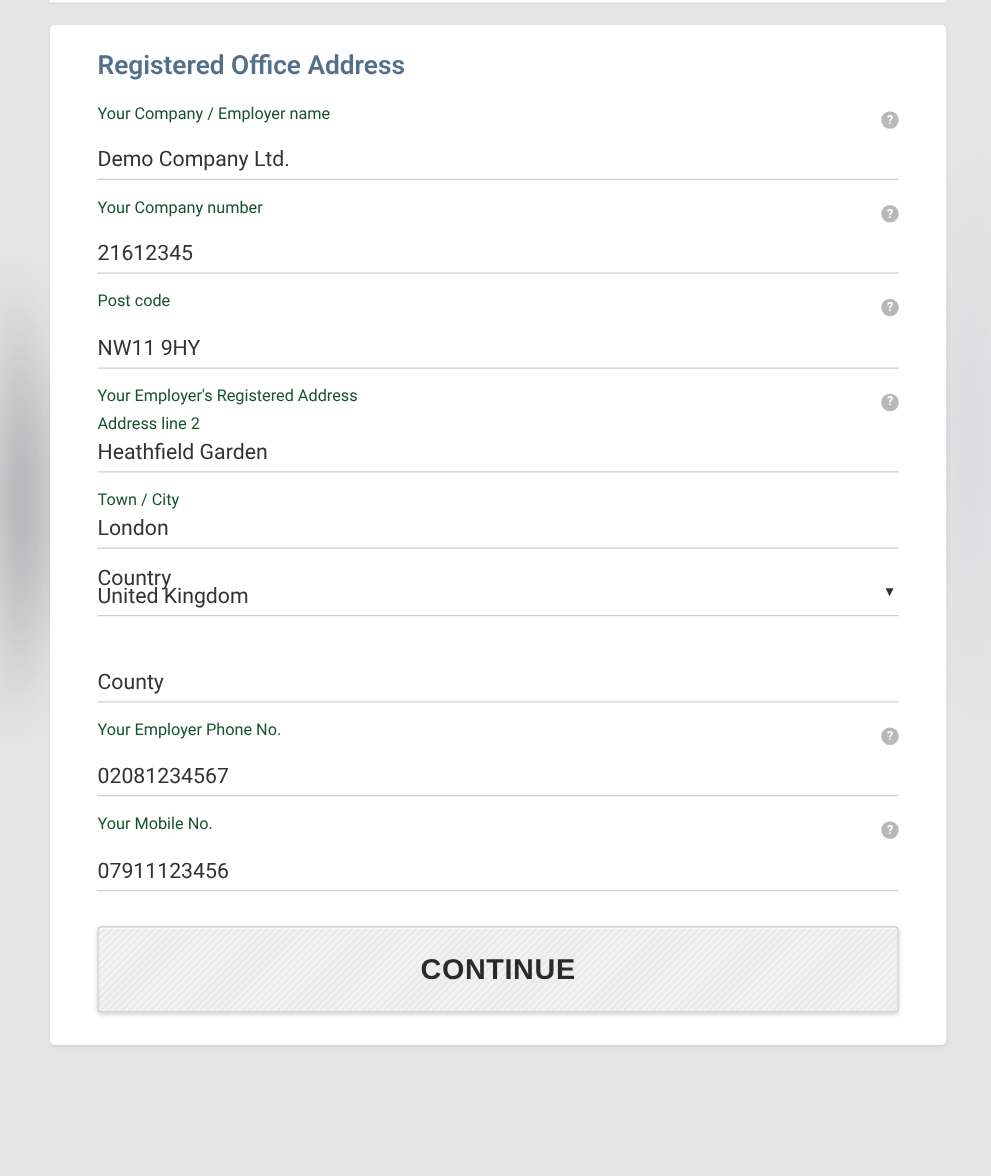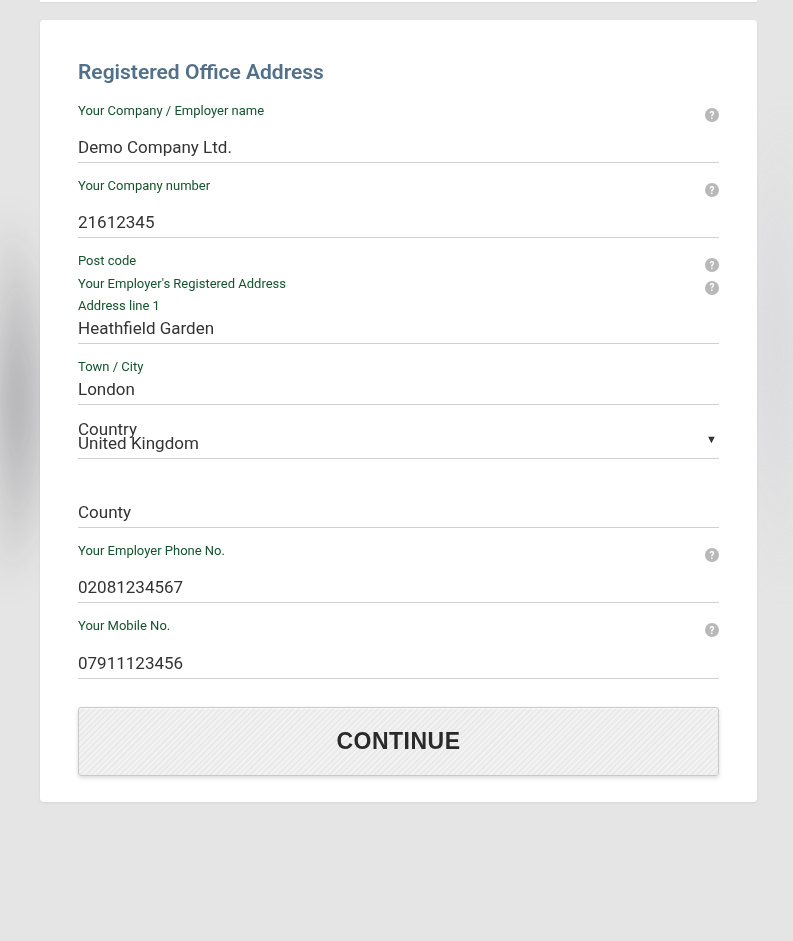--- a/index.html
+++ b/index.html
@@ -37,21 +37,21 @@
       width: 60px;
       height: 500px;
       background: radial-gradient(ellipse at right center, rgba(200,200,210,0.5) 0%, transparent 70%);
       filter: blur(15px);
     }
     .card {
       position: relative;
       background: #ffffff;
       margin: 20px 36px 0 40px;
       border-radius: 4px;
-      padding: 40px 38px 26px 38px;
+      padding: 21px 38px 26px 38px;
       box-shadow: 0 1px 3px rgba(0,0,0,0.08);
     }
     .top-edge {
       position: absolute;
       top: 0;
       left: 40px;
       right: 36px;
       height: 2px;
       background: #fff;
       box-shadow: 0 1px 2px rgba(0,0,0,0.05);
@@ -200,31 +200,34 @@
     <span class="help-icon">?</span>
     <div class="field-input-wrap with-gap">
       <input type="text" class="field-input" value="21612345" style="">
     </div>
   </div>
 
   
   <div class="field">
     <label class="field-label">Post code</label>
     <span class="help-icon">?</span>
+    <div class="field-input-wrap with-gap">
+      <input type="text" class="field-input" value="NW11 9HY" style="">
+    </div>
   </div>
 
   
   <div class="field">
     <label class="field-label">Your Employer's Registered Address</label>
     <span class="help-icon">?</span>
   </div>
 
   
   <div class="field field-compact">
-    <label class="field-label">Address line 1</label>
+    <label class="field-label">Address line 2</label>
     <div class="field-input-wrap">
       <input type="text" class="field-input" value="Heathfield Garden" style="">
     </div>
   </div>
 
   
   <div class="field field-compact">
     <label class="field-label">Town / City</label>
     <div class="field-input-wrap">
       <input type="text" class="field-input" value="London" style="">

